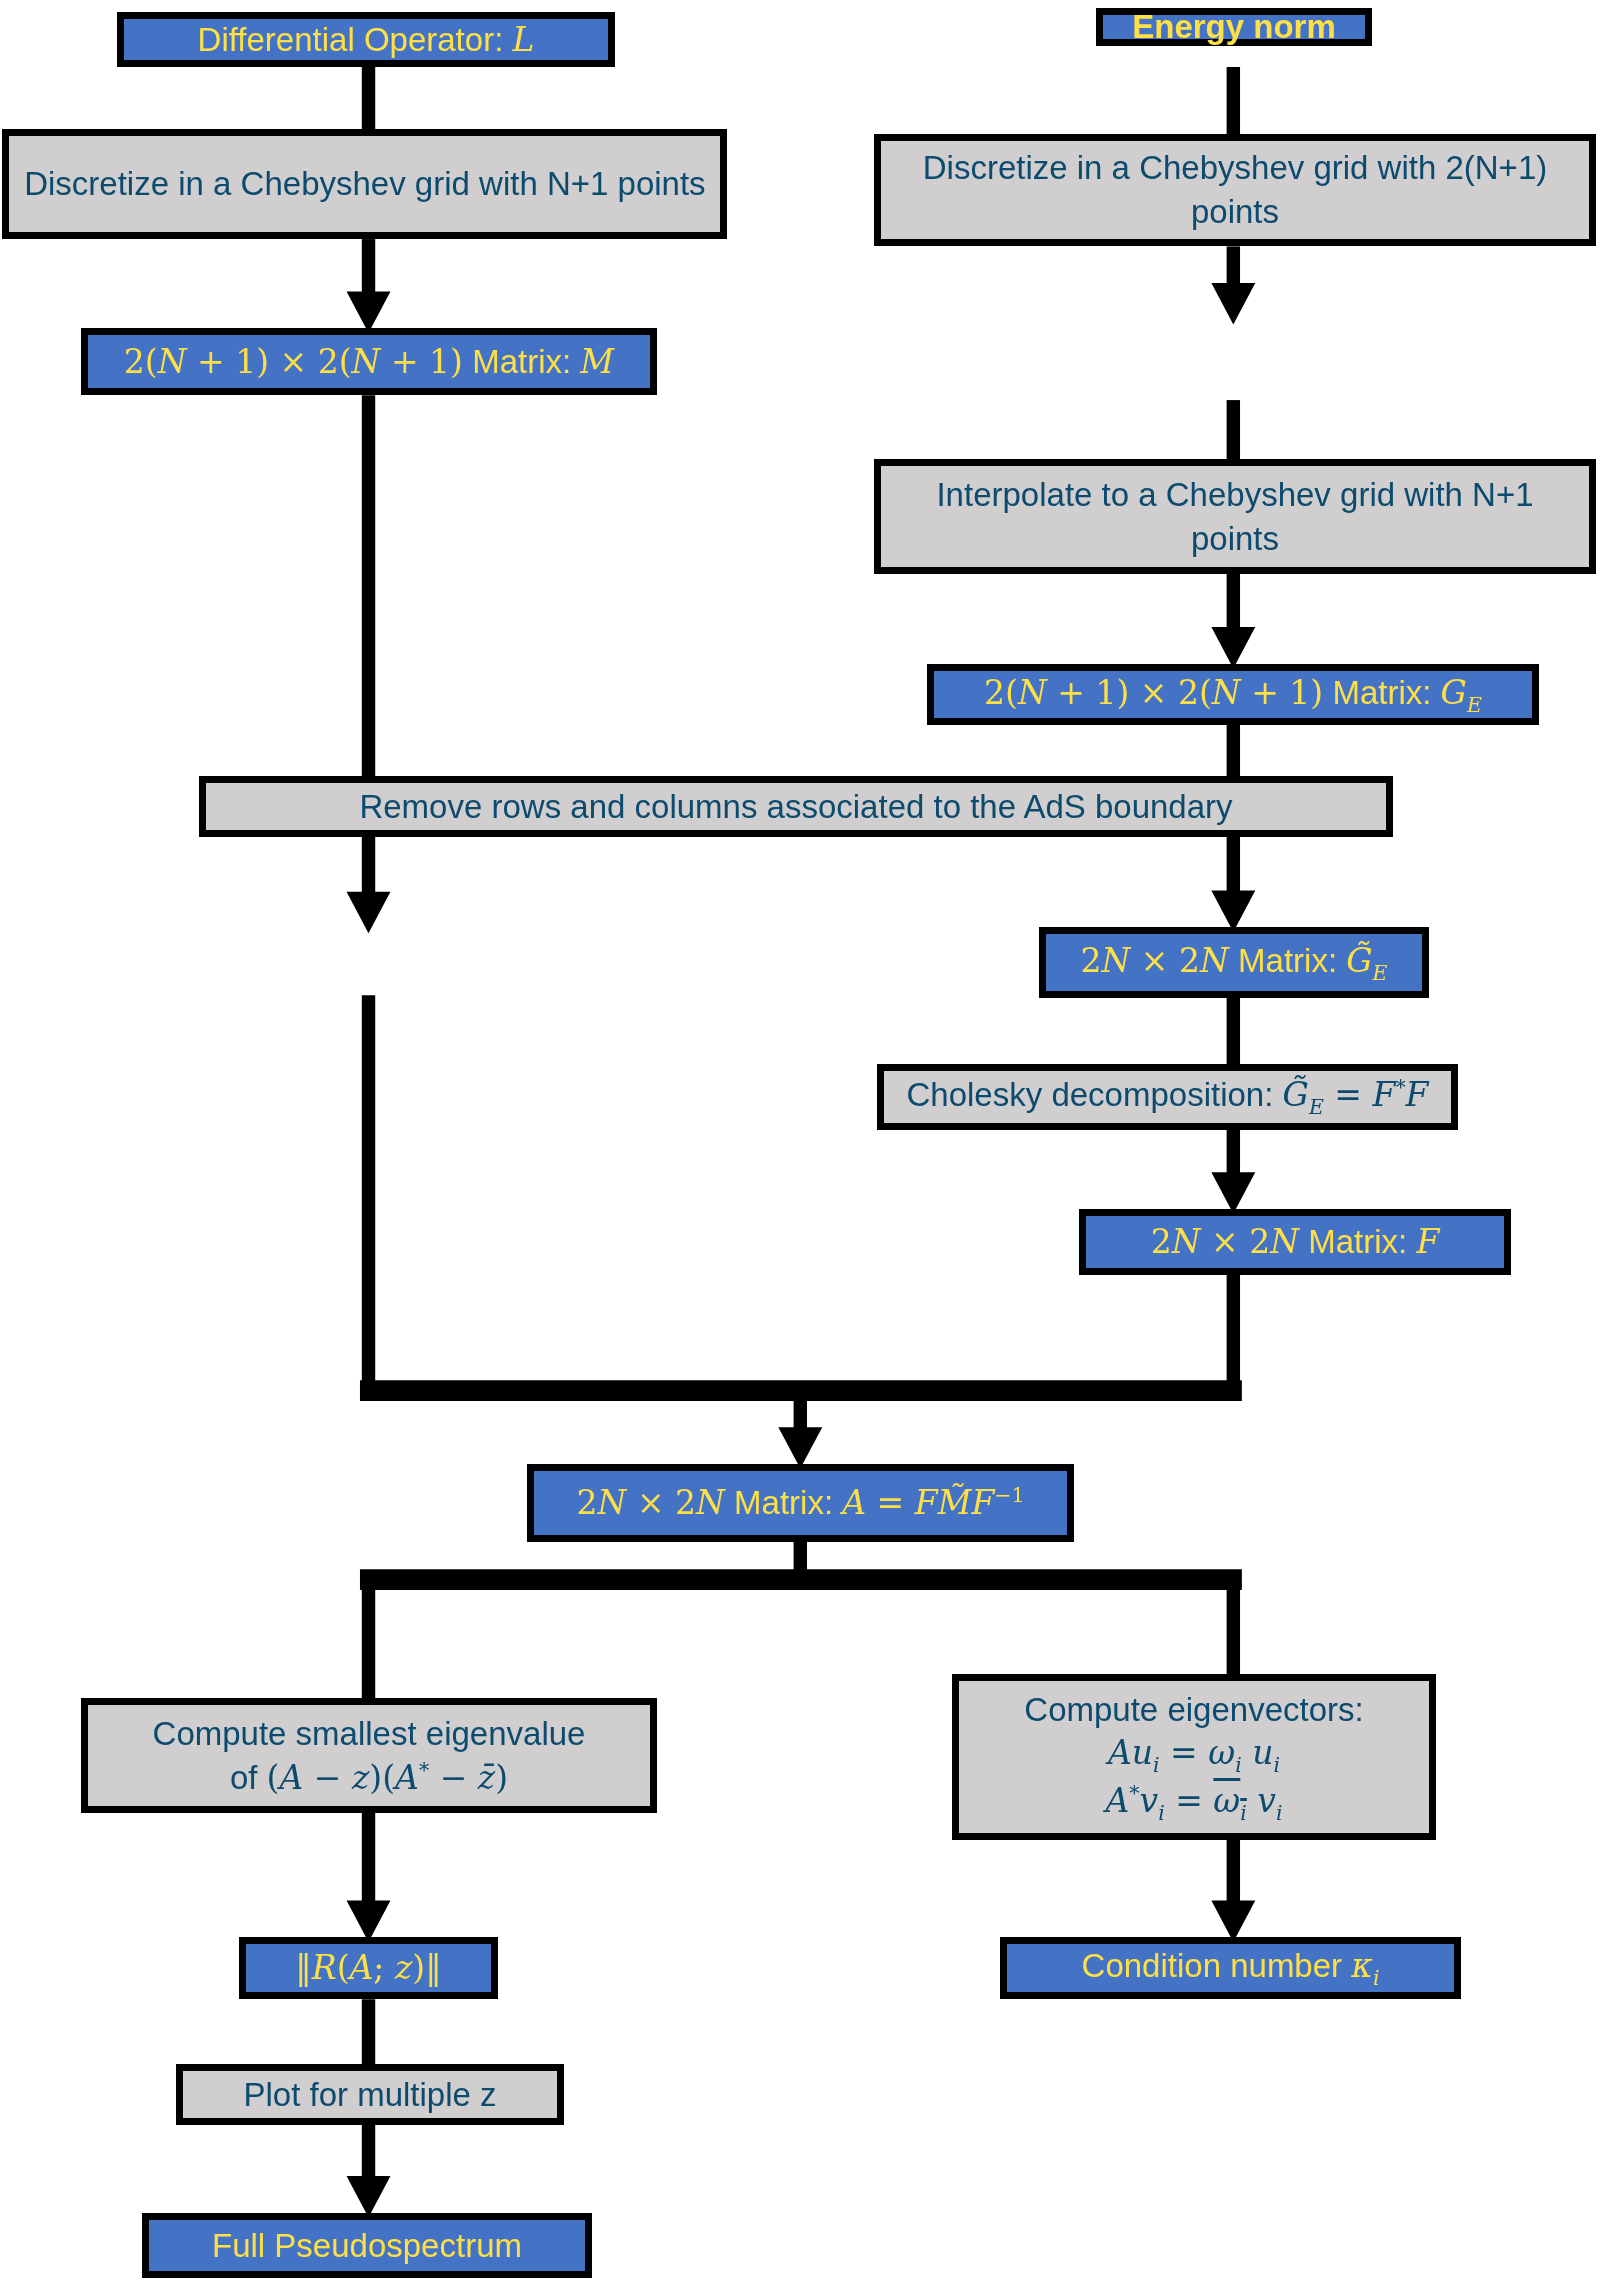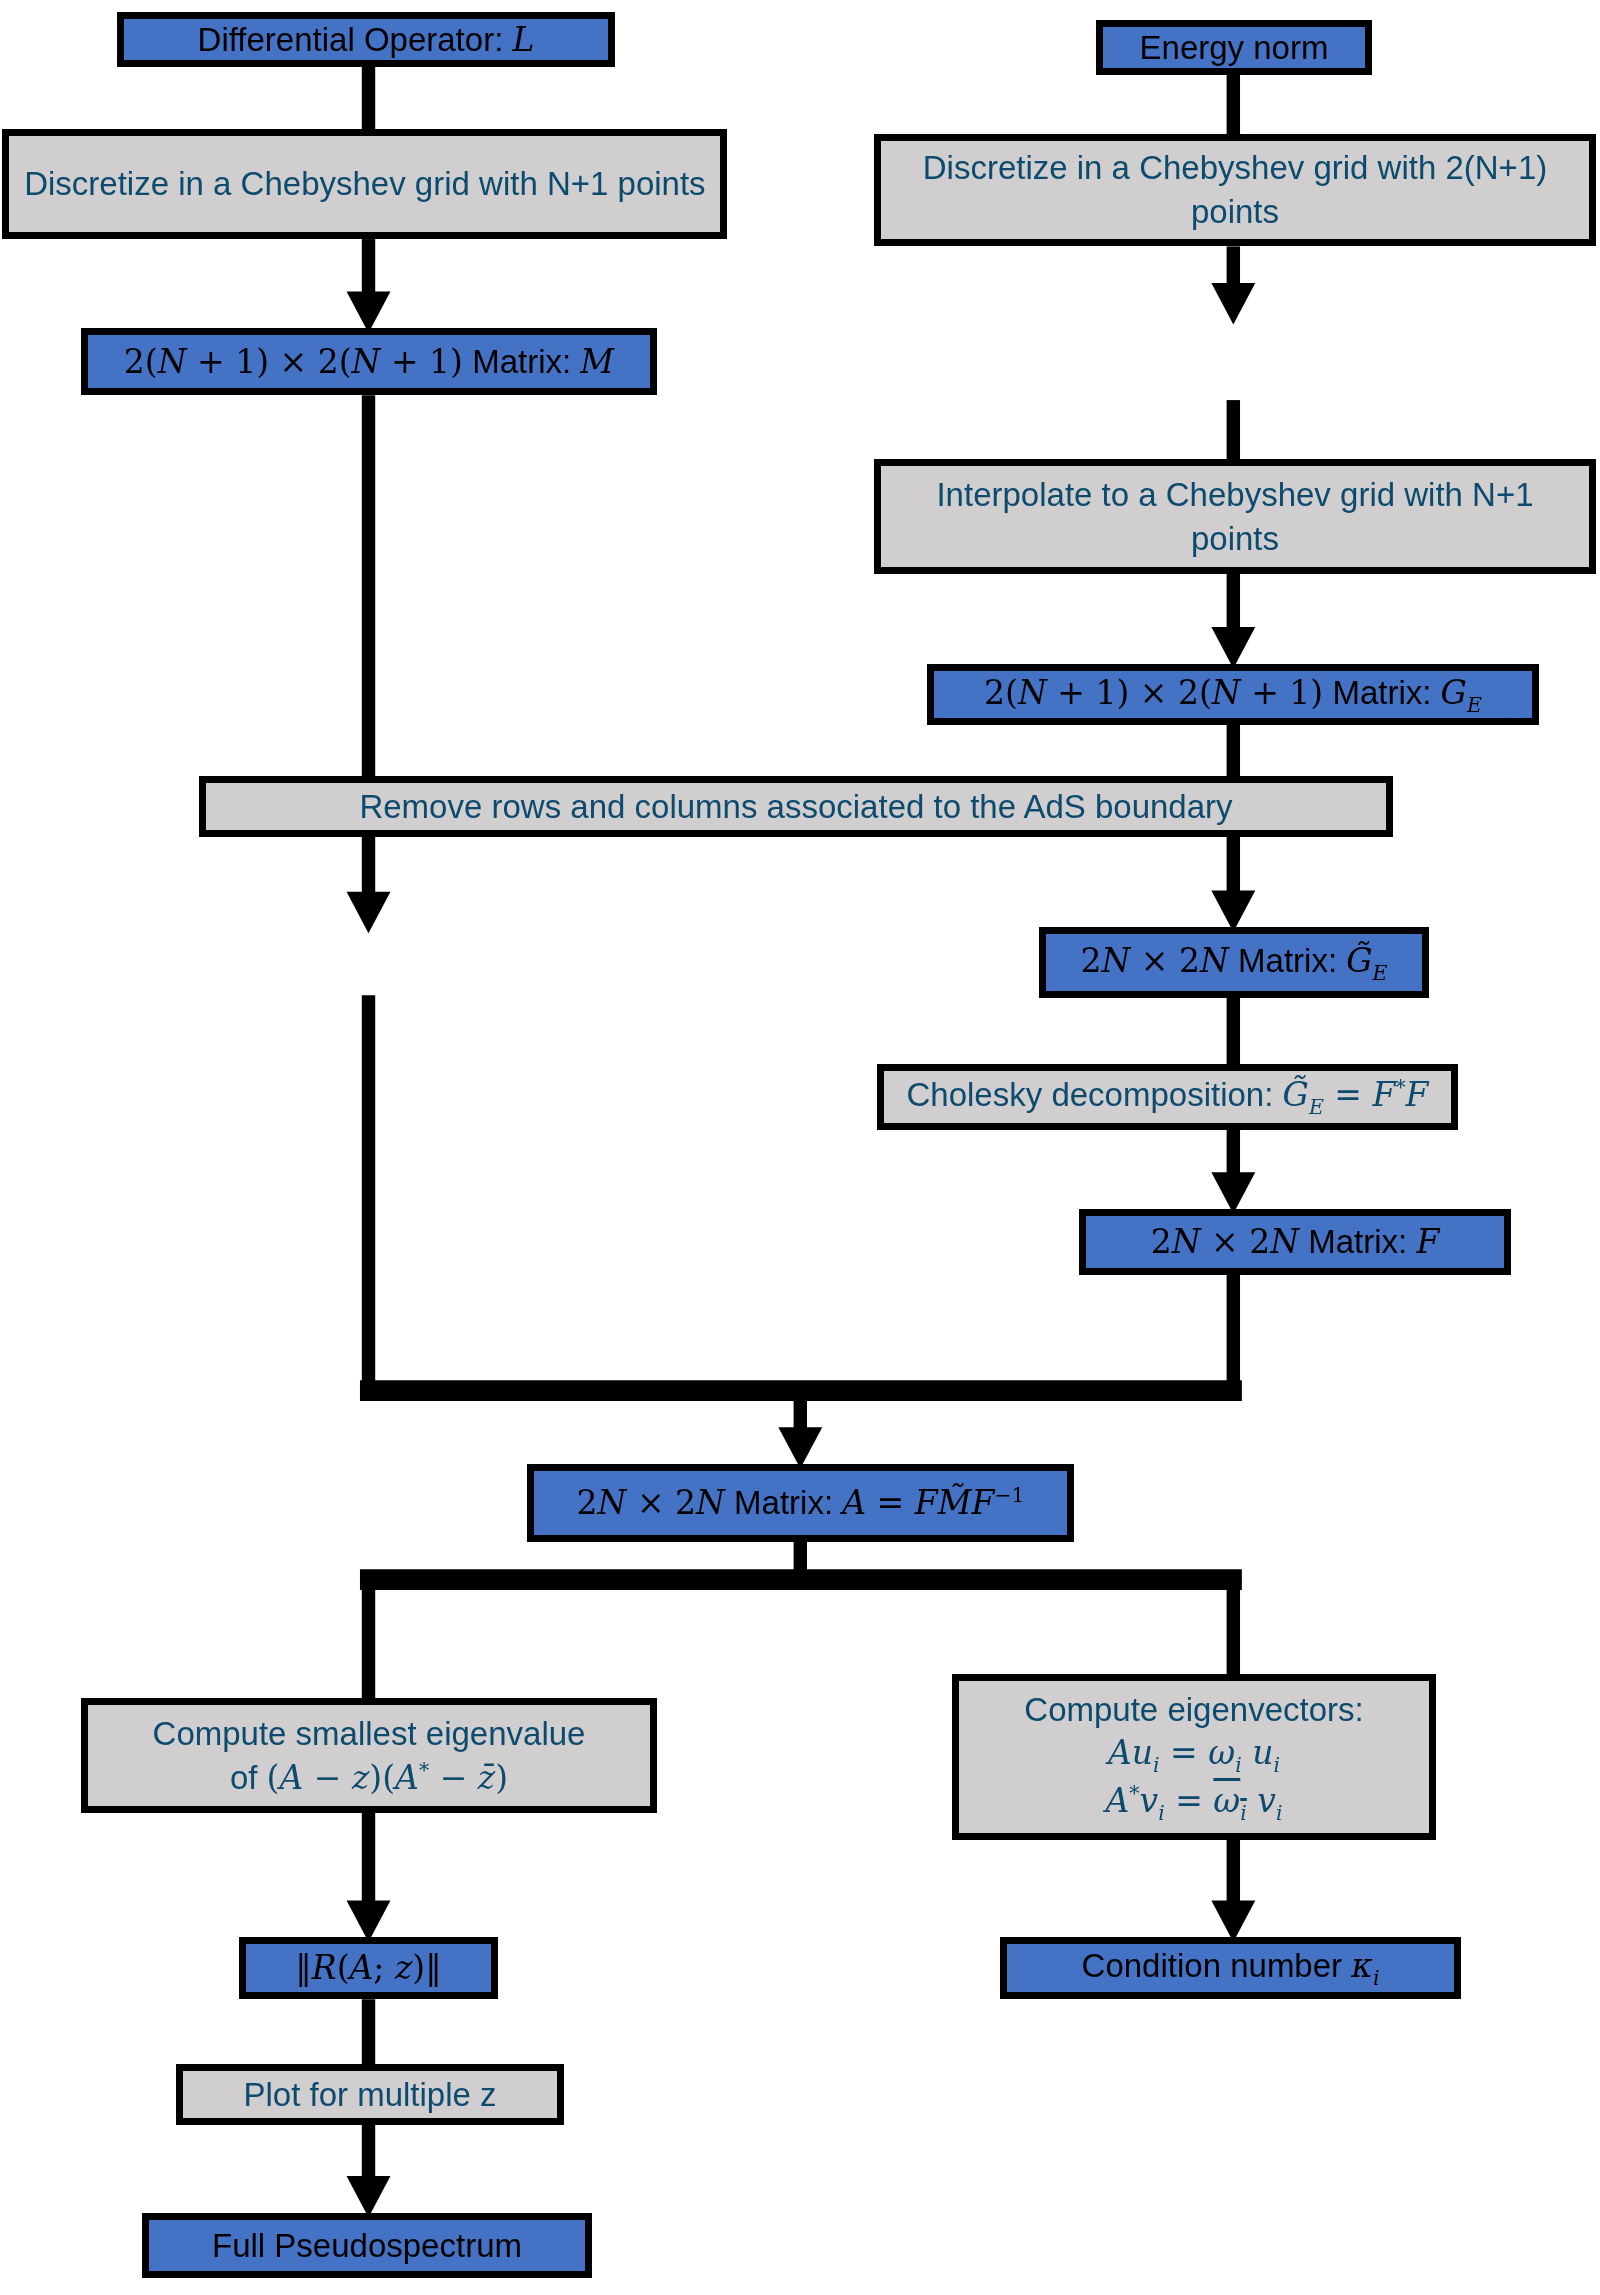--- a/index.html
+++ b/index.html
@@ -11,21 +11,21 @@
     overflow:hidden;
   }
   .wires{position:absolute;left:0;top:0;z-index:0;}
   .box{
     position:absolute;z-index:1;
     box-sizing:border-box;
     display:flex;align-items:center;justify-content:center;
     text-align:center;
     font-size:33px;line-height:1.32;
   }
-  .blue{background:#4472C4;color:#000000;border:7.3px solid #000;}
+  .blue{background:#4472C4;color:#fde047;border:7.3px solid #000;}
   .gray{background:#D0CECE;color:#0c4a6e;border:7.3px solid #000;}
   .lbl{padding:0 8.5px;display:block;}
   
   .mf{font-family:"DejaVu Serif",serif;}
   .mf i{font-style:italic;}
   sub,sup{font-size:0.62em;}
   .ss{ 
     display:inline-flex;flex-direction:column;align-items:flex-start;
     font-size:0.58em;line-height:1.05;vertical-align:-0.5em;margin-left:1.8px;
   }
@@ -74,21 +74,21 @@
       <polygon points="568,3116 640,3116 604,3184"></polygon>
       <polygon points="1986,3116 2058,3116 2022,3184"></polygon>
       <polygon points="568,3568 640,3568 604,3636"></polygon>
     </g>
   </svg>
 
   <div class="box blue" style="left:117px;top:12.2px;width:498px;height:55px;">
     <span class="lbl">Differential Operator: <span class="mf"><i>L</i></span></span>
   </div>
 
-  <div class="box blue" style="left:1096px;top:20px;width:276px;height:55px;">
+  <div class="box blue" style="left:1096px;top:8px;width:276px;height:38px;font-weight:bold;">
     <span class="lbl">Energy norm</span>
   </div>
 
   <div class="box gray" style="left:2.4px;top:129px;width:725px;height:110px;">
     <span class="lbl">Discretize in a Chebyshev grid with N+1 points</span>
   </div>
 
   <div class="box gray" style="left:874px;top:134px;width:722px;height:112px;">
     <span class="lbl">Discretize in a Chebyshev grid with 2(N+1) points</span>
   </div>

